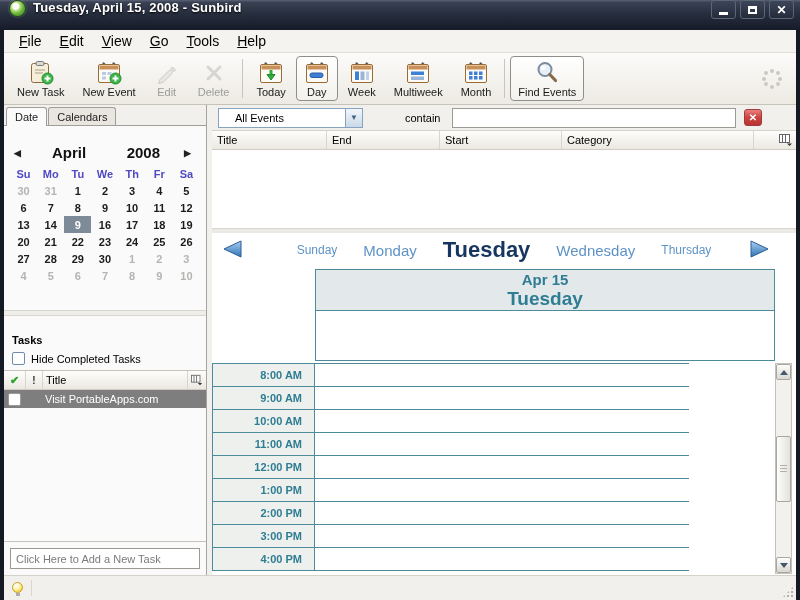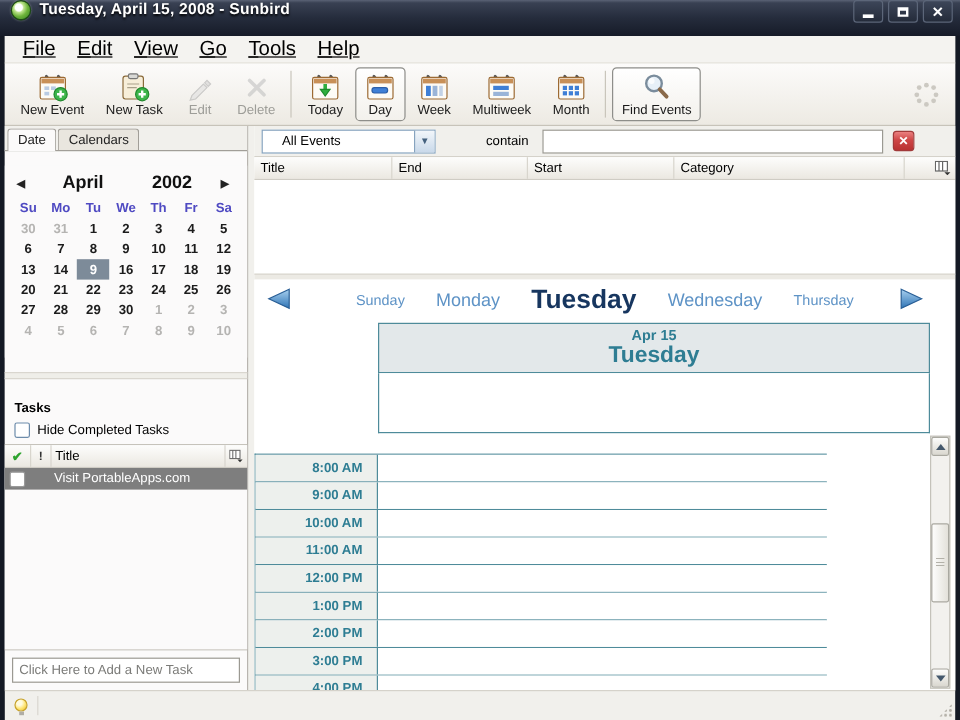--- a/index.html
+++ b/index.html
@@ -18,21 +18,21 @@
     background:linear-gradient(#47506300, #39415300), linear-gradient(#3d4659, #242b3a);
     display:flex; align-items:center; justify-content:center; cursor:default; }
   .glyph-min { width:9px; height:3px; background:#fff; margin-top:7px; }
   .glyph-max { width:9px; height:8px; border:2px solid #fff; border-top-width:3px; }
   .glyph-close { color:#fff; font-size:12px; font-weight:bold; line-height:1; }
 
   .body { flex:1 1 auto; margin:0 4px; background:#f1f0ec; display:flex; flex-direction:column; min-height:0; }
 
   
   .menubar { height:23px; flex:0 0 23px; background:#f4f3f0; display:flex; align-items:center; padding-left:6px; border-bottom:1px solid #e2dfd8; }
-  .menu-item { font-size:17px; color:#000; padding:3px 9px;text-decoration:underline; }
+  .menu-item { font-size:14px; color:#000; padding:3px 9px; }
   .menu-item u { text-decoration:underline; }
 
   
   .toolbar { height:52px; flex:0 0 52px; background:linear-gradient(#fcfbfa, #edeae3); border-bottom:1px solid #c7c3b9;
     display:flex; align-items:stretch; padding:2px 4px; position:relative; }
   .tb-btn { display:flex; flex-direction:column; align-items:center; justify-content:center; gap:1px;
     padding:2px 7px; margin:1px 1px; border:1px solid transparent; border-radius:4px; font-size:11px; color:#1a1a1a; }
   .tb-btn.selected { border-color:#8e8e8a; background:linear-gradient(#ffffff,#f3f1ec); box-shadow:inset 0 1px 0 #fff; }
   .tb-btn.disabled { color:#9d9d98; }
   .tb-sep { width:1px; background:#c9c5bb; margin:4px 4px; }
@@ -104,24 +104,24 @@
   .day-view { flex:1 1 auto; position:relative; background:#fff; overflow:hidden; }
   .day-nav { height:30px; display:flex; align-items:center; justify-content:center; gap:26px; padding-top:4px; position:relative; }
   .nav-arrow { position:absolute; top:6px; width:24px; height:20px; }
   .nav-arrow.left { left:8px; } .nav-arrow.right { right:24px; }
   .dn-label { color:#5e93c6; }
   .dn-s { font-size:12px; } .dn-m { font-size:15px; }
   .dn-l { font-size:22px; font-weight:bold; color:#17365f; }
   .day-gap { height:6px; }
   .day-header { margin-left:103px; width:460px; height:42px; background:#e3e8ea; border:1px solid #4e8b9a;
     display:flex; flex-direction:column; align-items:center; justify-content:center; color:#2e7d93; }
-  .dh-date { font-size:12px; font-weight:bold; }
+  .dh-date { font-size:15px; font-weight:bold; }
   .dh-day { font-size:19px; font-weight:bold; }
   .allday { margin-left:103px; width:460px; height:50px; background:#fff; border:1px solid #4e8b9a; border-top:none; }
-  .time-grid { margin-top:17px; border-top:1px solid #4e8b9a; border-left:1px solid #4e8b9a; width:477px; }
+  .time-grid { margin-top:2px; border-top:1px solid #4e8b9a; border-left:1px solid #4e8b9a; width:477px; }
   .tg-row { display:flex; height:23px; border-bottom:1px solid #4e8b9a; }
   .tg-label { width:102px; flex:0 0 102px; background:#edf0ed; border-right:1px solid #4e8b9a;
     display:flex; align-items:center; justify-content:flex-end; padding-right:12px;
     color:#2e7d93; font-size:11px; font-weight:bold; }
   .tg-cell { flex:1; background:#fff; }
 
   
   .scrollbar { position:absolute; right:4px; top:130px; bottom:1px; width:17px; background:#f2f1ee; border:1px solid #c4c2ba; }
   .sb-btn { position:absolute; left:0; width:15px; height:16px; background:linear-gradient(#fdfdfc,#d9d7cf); border:1px solid #a9a8a0; border-radius:2px;
     display:flex; align-items:center; justify-content:center; }
@@ -170,48 +170,48 @@
     <div class="menubar" id="menubar">
         <span class="menu-item"><u>F</u>ile</span>
         <span class="menu-item"><u>E</u>dit</span>
         <span class="menu-item"><u>V</u>iew</span>
         <span class="menu-item"><u>G</u>o</span>
         <span class="menu-item"><u>T</u>ools</span>
         <span class="menu-item"><u>H</u>elp</span>
       </div>
 
     <div class="toolbar" id="toolbar">
+        <div class="tb-btn">
+          <span>
+            <svg class="icon-svg" width="26" height="25" viewBox="0 0 26 25">
+              <rect x="3.5" y="3.5" width="17" height="19" rx="2" fill="#f7eed9" stroke="#8a6a3a"></rect>
+              <rect x="8" y="1.5" width="8" height="4" rx="1.5" fill="#d9d9d6" stroke="#777"></rect>
+              <path d="M7 10h10M7 13h8" stroke="#a9a08a"></path>
+              <circle cx="19.5" cy="18.5" r="5.5" fill="#3db54a" stroke="#228a2e"></circle>
+              <path d="M19.5 15.5v6M16.5 18.5h6" stroke="#fff" stroke-width="2"></path>
+            </svg>
+          </span>
+          <span>New Task</span>
+        </div>
         <div class="tb-btn">
           <span>
             <svg class="icon-svg" width="26" height="25" viewBox="0 0 26 25">
               <path d="M7 4.5 q0 -3 2 0 M17 4.5 q0 -3 2 0" stroke="#555" fill="none" stroke-width="1.4"></path>
               <rect x="2.5" y="4.5" width="21" height="18" rx="1.5" fill="#fdfbf6" stroke="#9c6a33"></rect>
               <rect x="3.5" y="5.5" width="19" height="4" fill="#c89058"></rect>
               <g fill="#b9cbe3">
                 <rect x="6" y="12" width="4" height="3"></rect>
                 <rect x="11.5" y="12" width="4" height="3"></rect>
                 <rect x="6" y="16.5" width="4" height="3"></rect>
               </g>
               <circle cx="19.5" cy="18.5" r="5.5" fill="#3db54a" stroke="#228a2e"></circle>
               <path d="M19.5 15.5v6M16.5 18.5h6" stroke="#fff" stroke-width="2"></path>
             </svg>
           </span>
           <span>New Event</span>
-        </div>
-        <div class="tb-btn">
-          <span>
-            <svg class="icon-svg" width="26" height="25" viewBox="0 0 26 25">
-              <rect x="3.5" y="3.5" width="17" height="19" rx="2" fill="#f7eed9" stroke="#8a6a3a"></rect>
-              <rect x="8" y="1.5" width="8" height="4" rx="1.5" fill="#d9d9d6" stroke="#777"></rect>
-              <path d="M7 10h10M7 13h8" stroke="#a9a08a"></path>
-              <circle cx="19.5" cy="18.5" r="5.5" fill="#3db54a" stroke="#228a2e"></circle>
-              <path d="M19.5 15.5v6M16.5 18.5h6" stroke="#fff" stroke-width="2"></path>
-            </svg>
-          </span>
-          <span>New Task</span>
         </div>
         <div class="tb-btn disabled">
           <span style="filter: grayscale(1) opacity(0.55);">
             <svg class="icon-svg" width="26" height="25" viewBox="0 0 26 25">
               <path d="M6 19.5 L15.5 10 l3 3 L9 22.5 l-4.5 1 z" fill="#dddddb" stroke="#a8a8a4"></path>
               <path d="M16.5 9 l2-2 3 3 -2 2 z" fill="#cfcfcb" stroke="#a8a8a4"></path>
             </svg>
           </span>
           <span>Edit</span>
         </div>
@@ -318,21 +318,21 @@
       <div class="left-panel">
         <div class="tabstrip">
           <div class="tab active">Date</div>
           <div class="tab">Calendars</div>
         </div>
 
         <div class="minimonth">
           <div class="mm-nav">
             <span class="mm-arrow">◀</span>
             <span class="mm-month">April</span>
-            <span class="mm-year">2002</span>
+            <span class="mm-year">2008</span>
             <span class="mm-arrow">▶</span>
           </div>
           <table class="mm-grid">
               <tbody id="mm-body">
                 <tr>
                   <td class="mm-wd">Su</td>
                   <td class="mm-wd">Mo</td>
                   <td class="mm-wd">Tu</td>
                   <td class="mm-wd">We</td>
                   <td class="mm-wd">Th</td>

